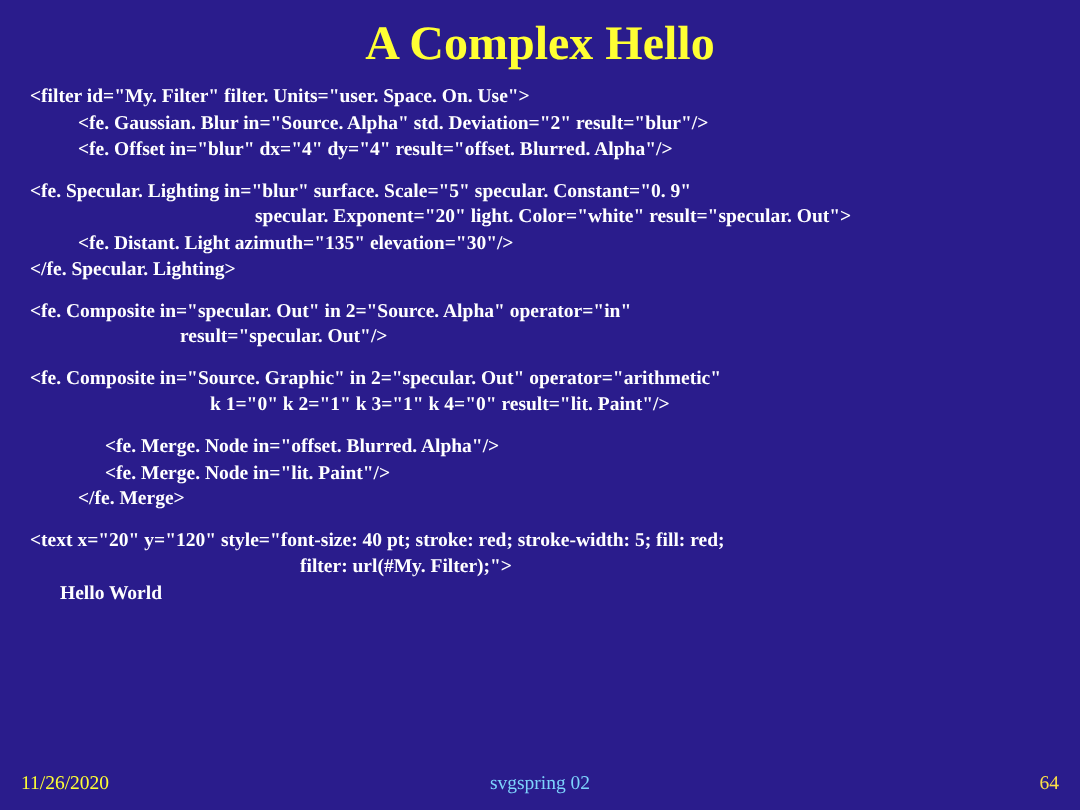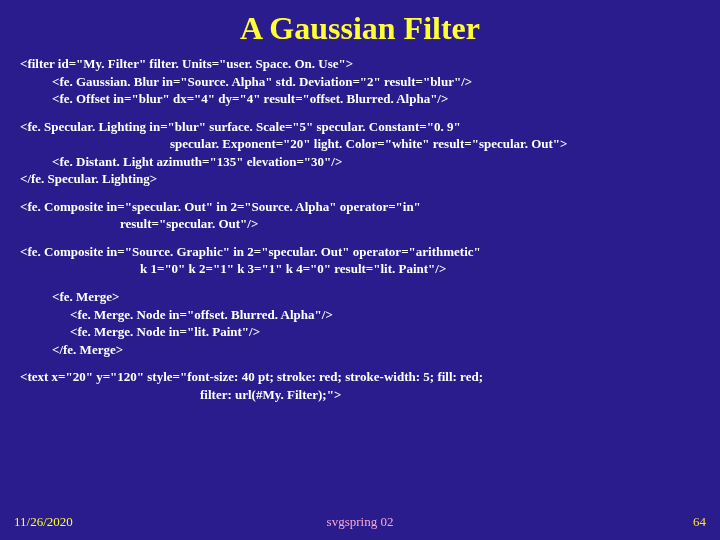--- a/index.html
+++ b/index.html
@@ -37,27 +37,27 @@
     bottom: 10px;
     left: 0;
     width: 100%;
     display: flex;
     justify-content: space-between;
     padding: 0 14px;
     font-size: 13px;
     gap: 40px;
   }
   .footer-date { color: #ffff33; }
-  .footer-center { color: #f9a8d4; position: absolute; left: 50%; transform: translateX(-50%); }
+  .footer-center { color: #7dd3fc; position: absolute; left: 50%; transform: translateX(-50%); }
   .footer-page { color: #fde047; }
 </style>
 </head>
 <body>
 
-<div class="title">A Gaussian Filter</div>
+<div class="title">A Complex Hello</div>
 
 <div class="content">
 
   <div class="block">
     <div>&lt;filter id="My. Filter" filter. Units="user. Space. On. Use"&gt;</div>
     <div class="indent1">&lt;fe. Gaussian. Blur in="Source. Alpha" std. Deviation="2" result="blur"/&gt;</div>
     <div class="indent1">&lt;fe. Offset in="blur" dx="4" dy="4" result="offset. Blurred. Alpha"/&gt;</div>
   </div>
 
   <div class="block">
@@ -71,29 +71,29 @@
     <div>&lt;fe. Composite in="specular. Out" in 2="Source. Alpha" operator="in"</div>
     <div class="indent2">result="specular. Out"/&gt;</div>
   </div>
 
   <div class="block">
     <div>&lt;fe. Composite in="Source. Graphic" in 2="specular. Out" operator="arithmetic"</div>
     <div class="indent3">k 1="0" k 2="1" k 3="1" k 4="0" result="lit. Paint"/&gt;</div>
   </div>
 
   <div class="block">
-    <div class="indent1">&lt;fe. Merge&gt;</div>
     <div style="padding-left:50px;">&lt;fe. Merge. Node in="offset. Blurred. Alpha"/&gt;</div>
     <div style="padding-left:50px;">&lt;fe. Merge. Node in="lit. Paint"/&gt;</div>
     <div class="indent1">&lt;/fe. Merge&gt;</div>
   </div>
 
   <div class="block">
     <div>&lt;text x="20" y="120" style="font-size: 40 pt; stroke: red; stroke-width: 5; fill: red;</div>
     <div style="padding-left:180px;">filter: url(#My. Filter);"&gt;</div>
+    <div style="padding-left:20px;">Hello World</div>
   </div>
 
 </div>
 
 <div class="footer">
   <span class="footer-date">11/26/2020</span>
   <span class="footer-center">svgspring 02</span>
   <span class="footer-page">64</span>
 </div>
 

